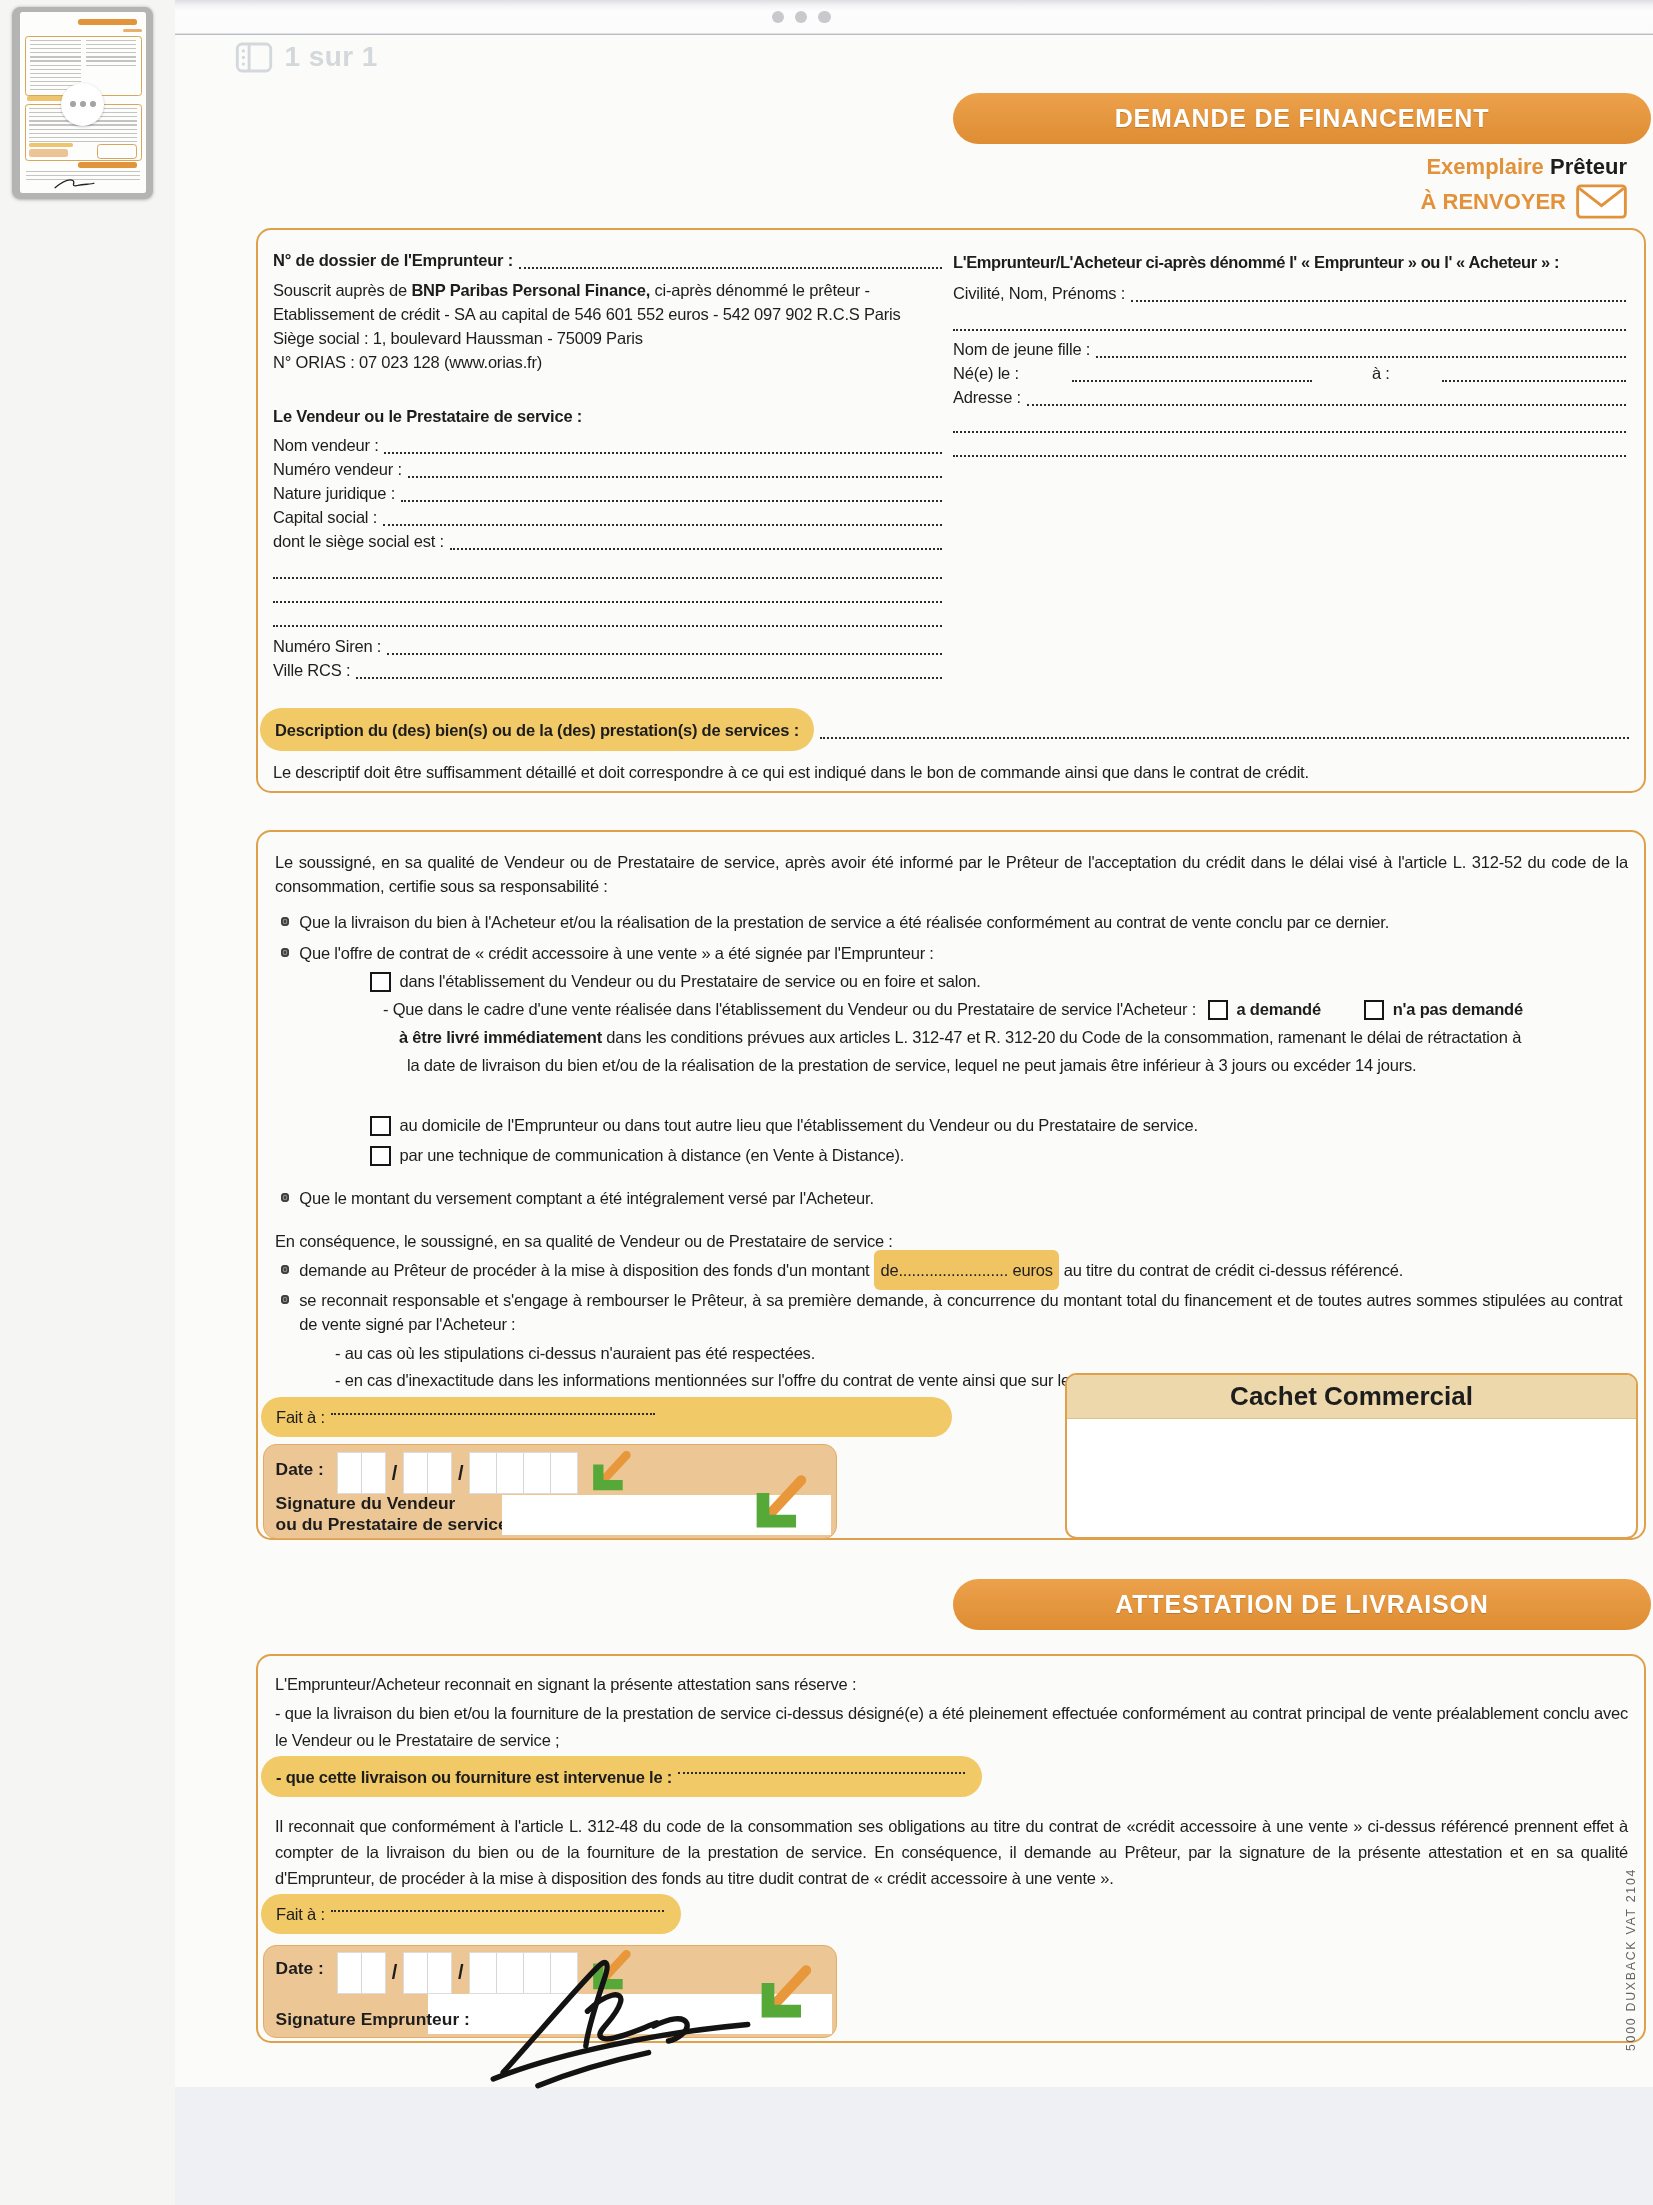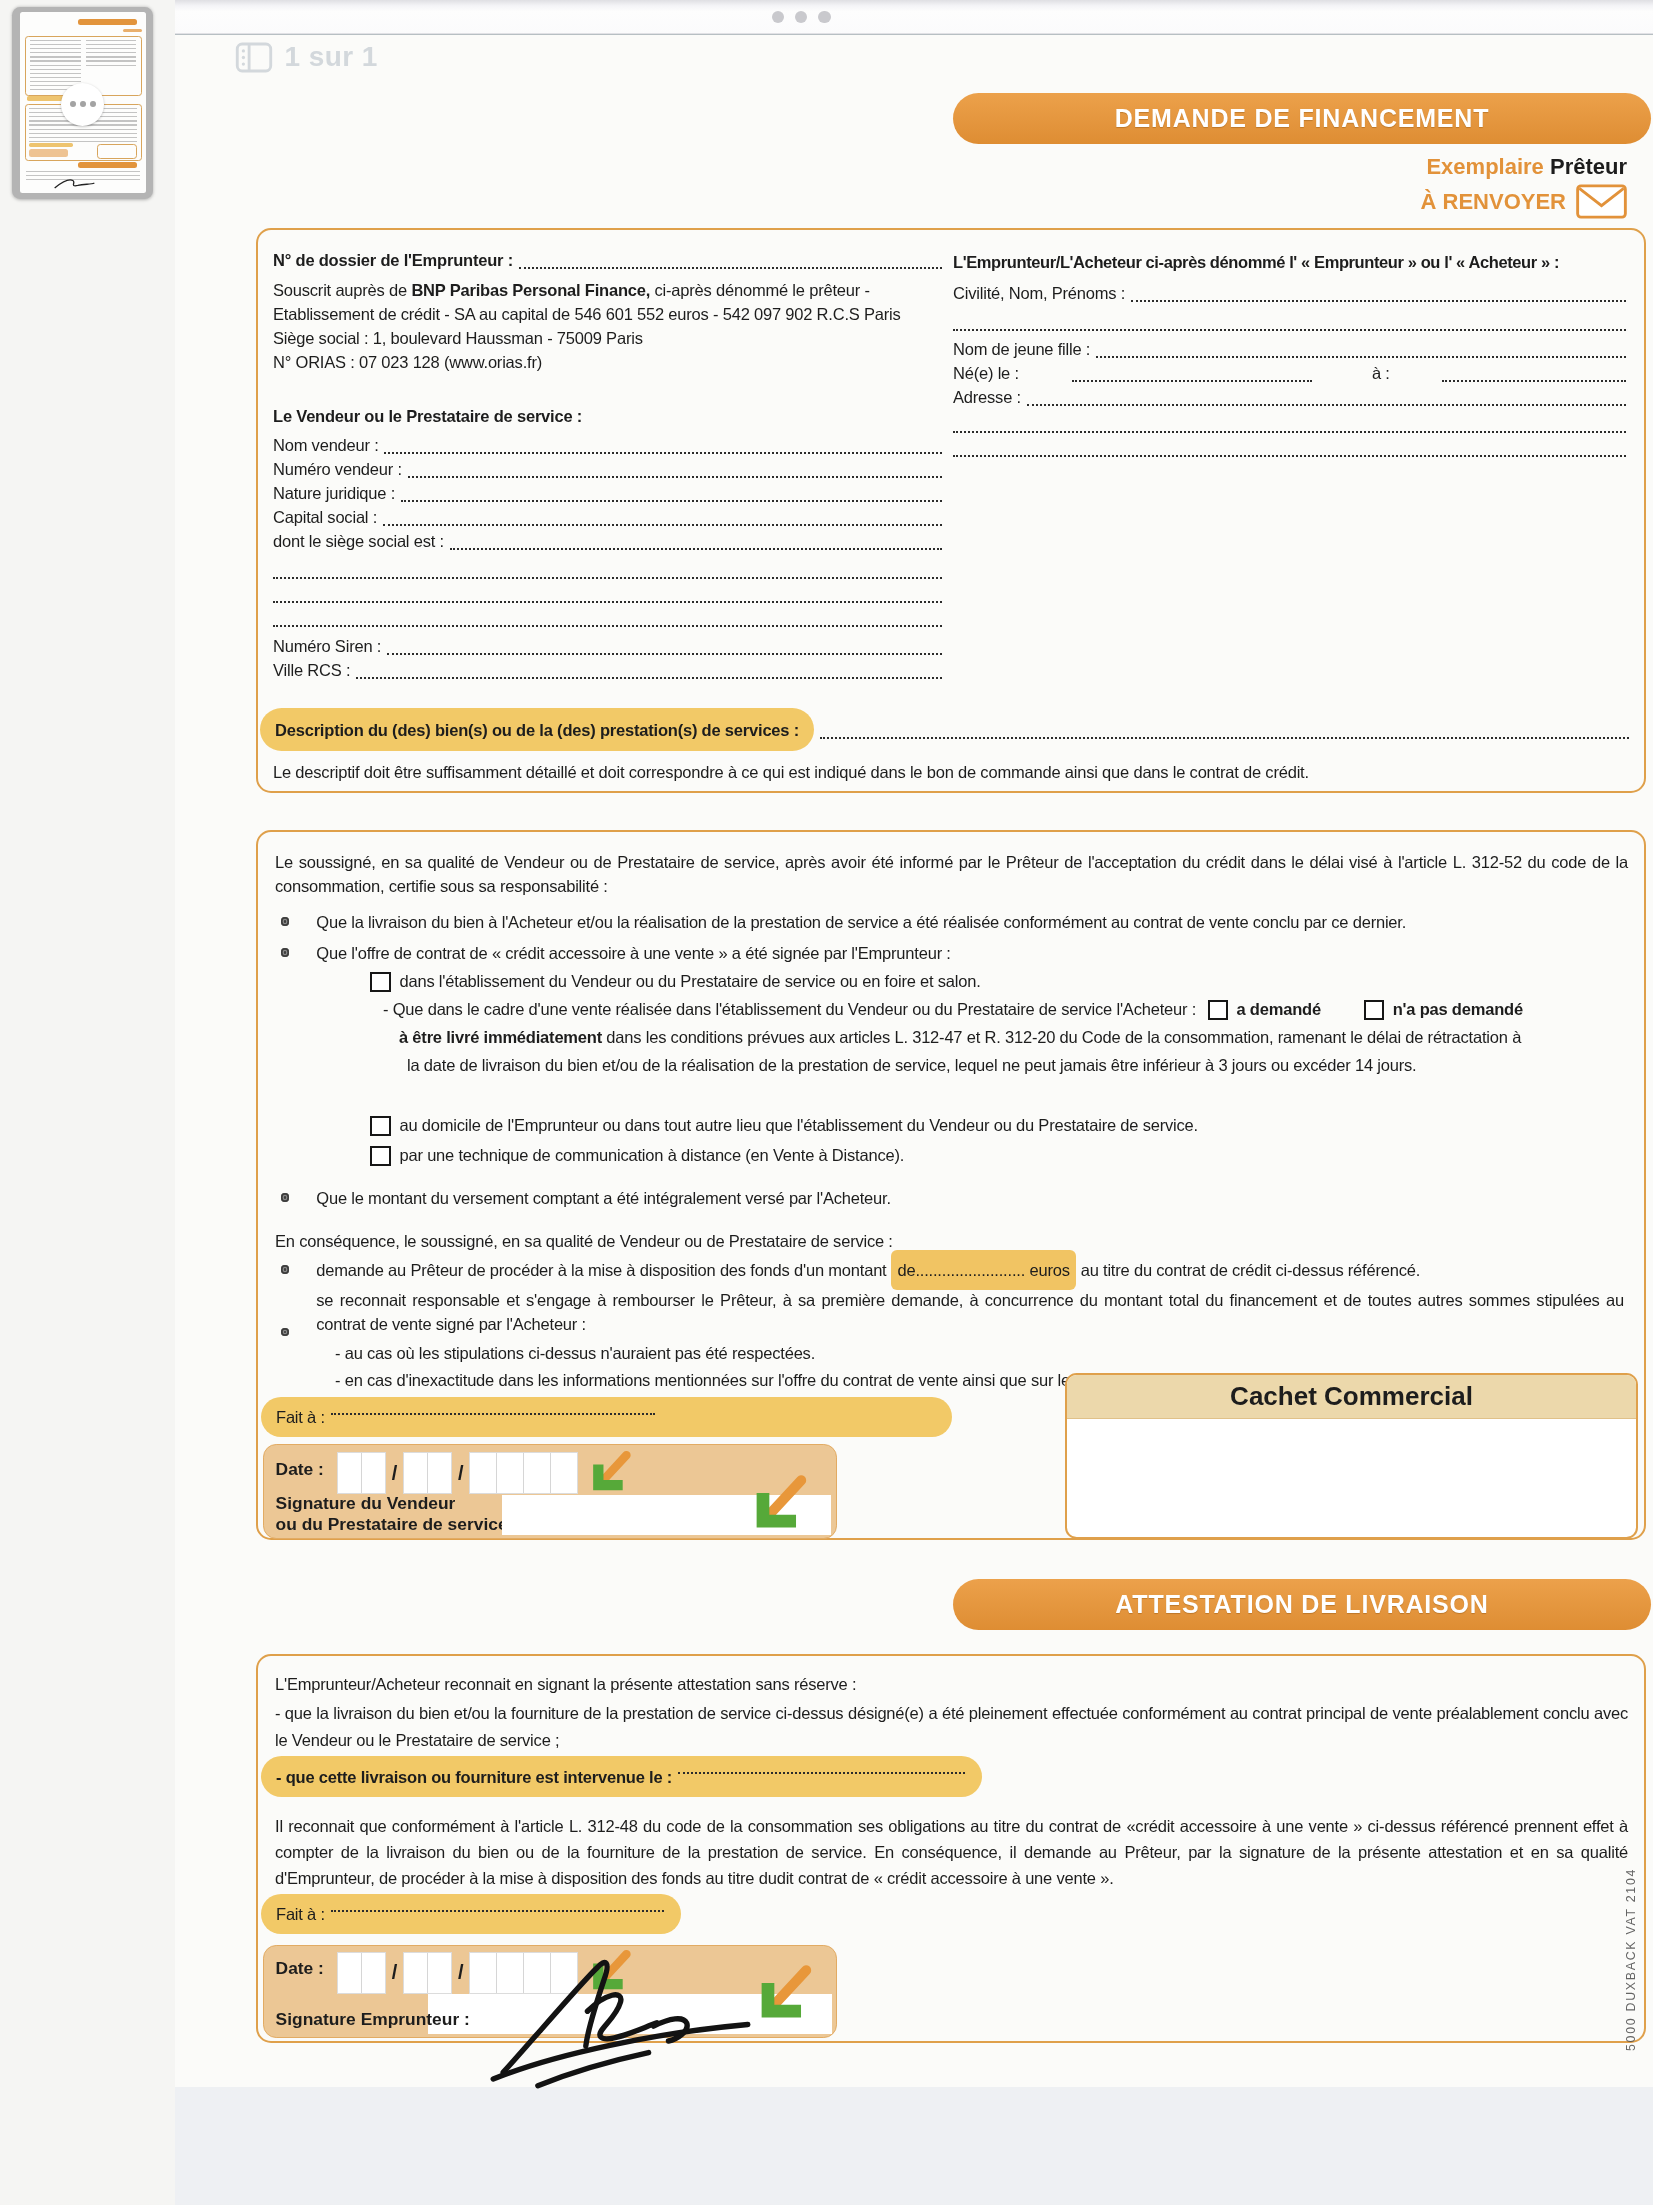--- a/index.html
+++ b/index.html
@@ -48,21 +48,21 @@
   
   .formbox{border:2.1px solid #dfa04b;border-radius:15px;background:transparent;}
   .t{font-size:16.5px;letter-spacing:-0.2px;line-height:24px;}
   .b{font-weight:700;}
   .row{display:flex;align-items:flex-end;}
   .dots{flex:1;border-bottom:2.1px dotted #2b2b2b;margin:0 1.7px 3.3px 5.8px;height:1.7px;}
   .dots.fixed{flex:none;}
   .just{text-align:justify;}
   .nw{white-space:nowrap;}
   
-  .bullet-row{display:flex;gap:27px;align-items:flex-start;}
+  .bullet-row{display:flex;gap:10px;align-items:flex-start;}
   .bdot{width:8.3px;height:8.3px;border-radius:50%;background:#3d3d3d;margin-top:7.4px;flex:none;
     box-shadow:inset 0 0 0 1.7px #3d3d3d, inset 0 0 0 2.9px #8a8a8a;}
   .cb{width:16.5px;height:16.5px;border:2.1px solid #161616;background:#fff;flex:none;margin-top:2.5px;}
   .cb-row{display:flex;gap:9px;align-items:flex-start;}
   
   .pill{background:#f2c967;border-radius:21.5px;display:flex;align-items:center;padding:0 15px;}
   .hl-blob{background:#f1c463;border-radius:6px;padding:10.7px 6.6px;margin:-10.7px 0;}
   
   .sig-block{background:#ecc795;border-radius:13.2px;border:0.8px solid #e2ab63;}
   .dlabel{position:absolute;font-size:17.4px;font-weight:700;}
@@ -278,21 +278,21 @@
     <span class="t">Que le montant du versement comptant a été intégralement versé par l'Acheteur.</span>
 </div>
 
 <div class="abs t" style="left:275px;top:1229px;width:1353px;">En conséquence, le soussigné, en sa qualité de Vendeur ou de Prestataire de service :</div>
 
 <div class="abs bullet-row" style="left:281px;top:1258px;width:1343px;">
   <span class="bdot"></span>
   <span class="t nw"><span>demande au Prêteur de procéder à la mise à disposition des fonds d'un montant </span><span class="hl-blob">de......................... euros</span><span> au titre du contrat de crédit ci-dessus référencé.</span></span>
 </div>
 
-<div class="abs bullet-row" style="left:281px;top:1288px;width:1343px;align-items:flex-end;">
+<div class="abs bullet-row" style="left:281px;top:1288px;width:1343px;">
   <span class="bdot"></span>
     <span class="t just" style="width:1323px;">se reconnait responsable et s'engage à rembourser le Prêteur, à sa première demande, à concurrence du montant total du financement et de toutes autres sommes stipulées au contrat de vente signé par l'Acheteur :</span>
 </div>
 <div class="abs t nw" style="left:335px;top:1341px;">- au cas où les stipulations ci-dessus n'auraient pas été respectées.</div>
 <div class="abs t nw" style="left:335px;top:1368px;">- en cas d'inexactitude dans les informations mentionnées sur l'offre du contrat de vente ainsi que sur les présentes, ou tout autre document.</div>
 
 <div class="abs pill" style="left:261px;top:1397px;width:661px;height:40px;border-radius:20px;">
   <span class="t">Fait à :</span>
   <span class="dots fixed" style="width:324px;margin-bottom:8.3px;"></span>
 </div>

